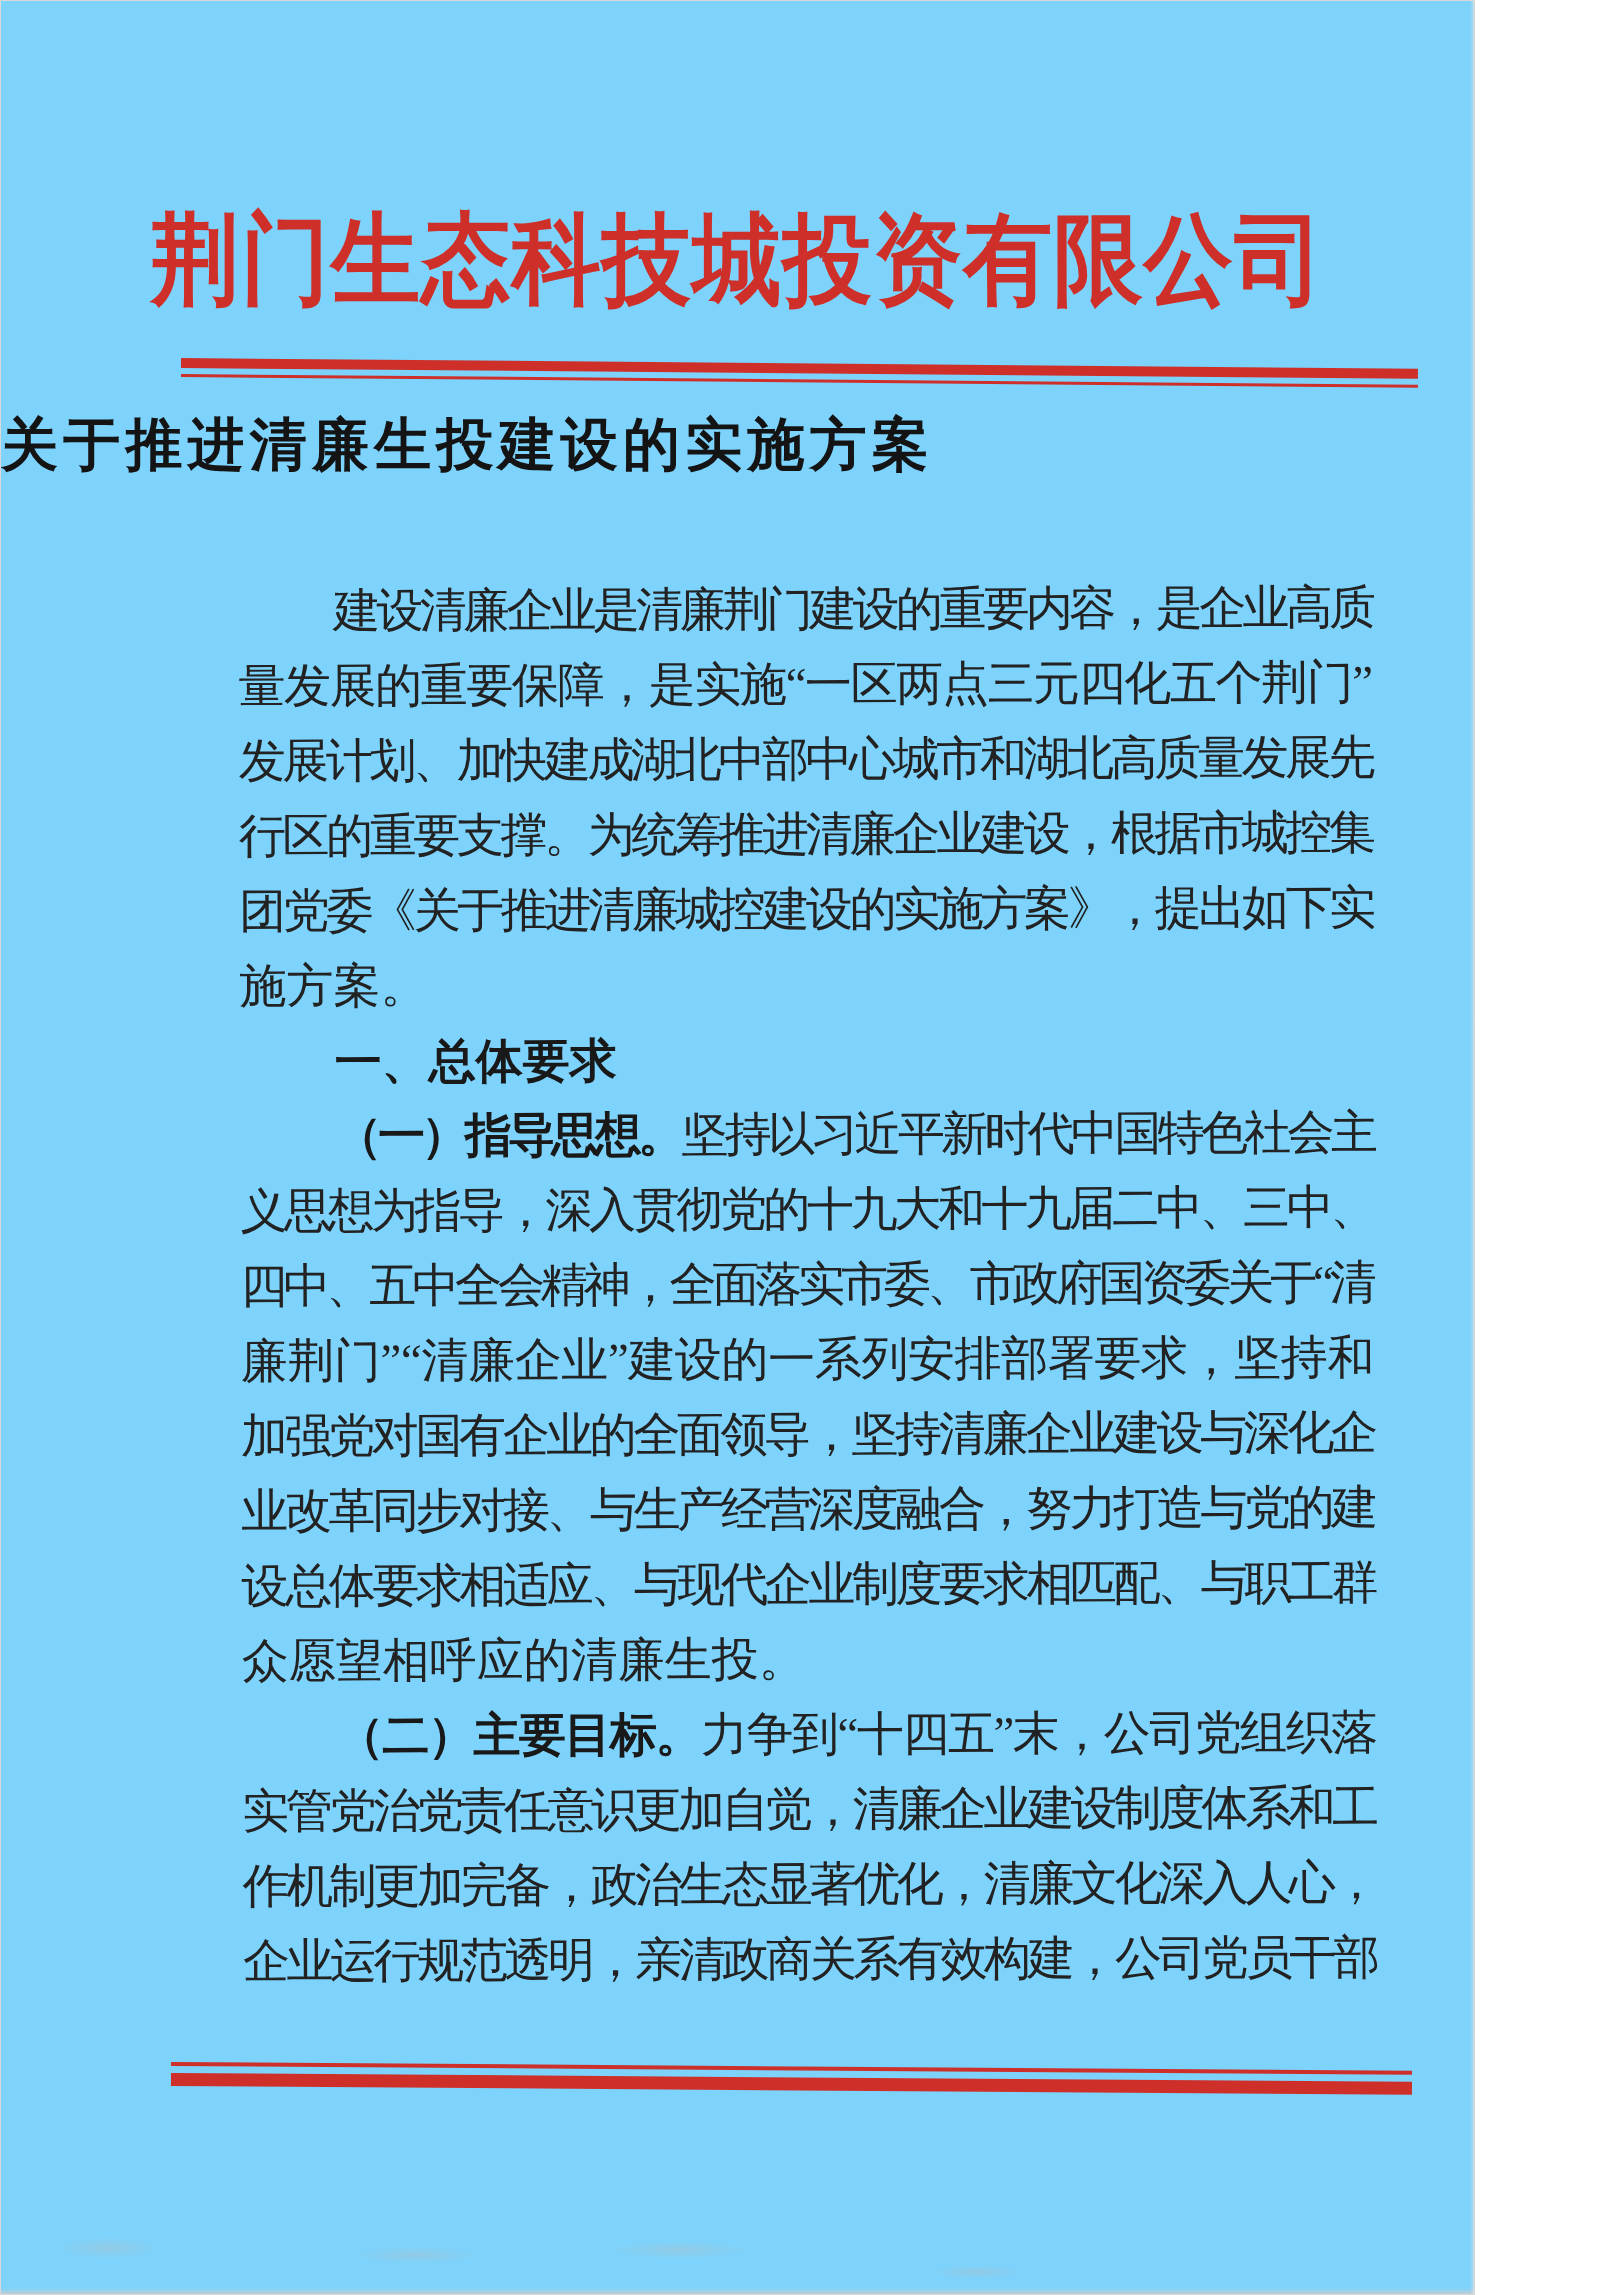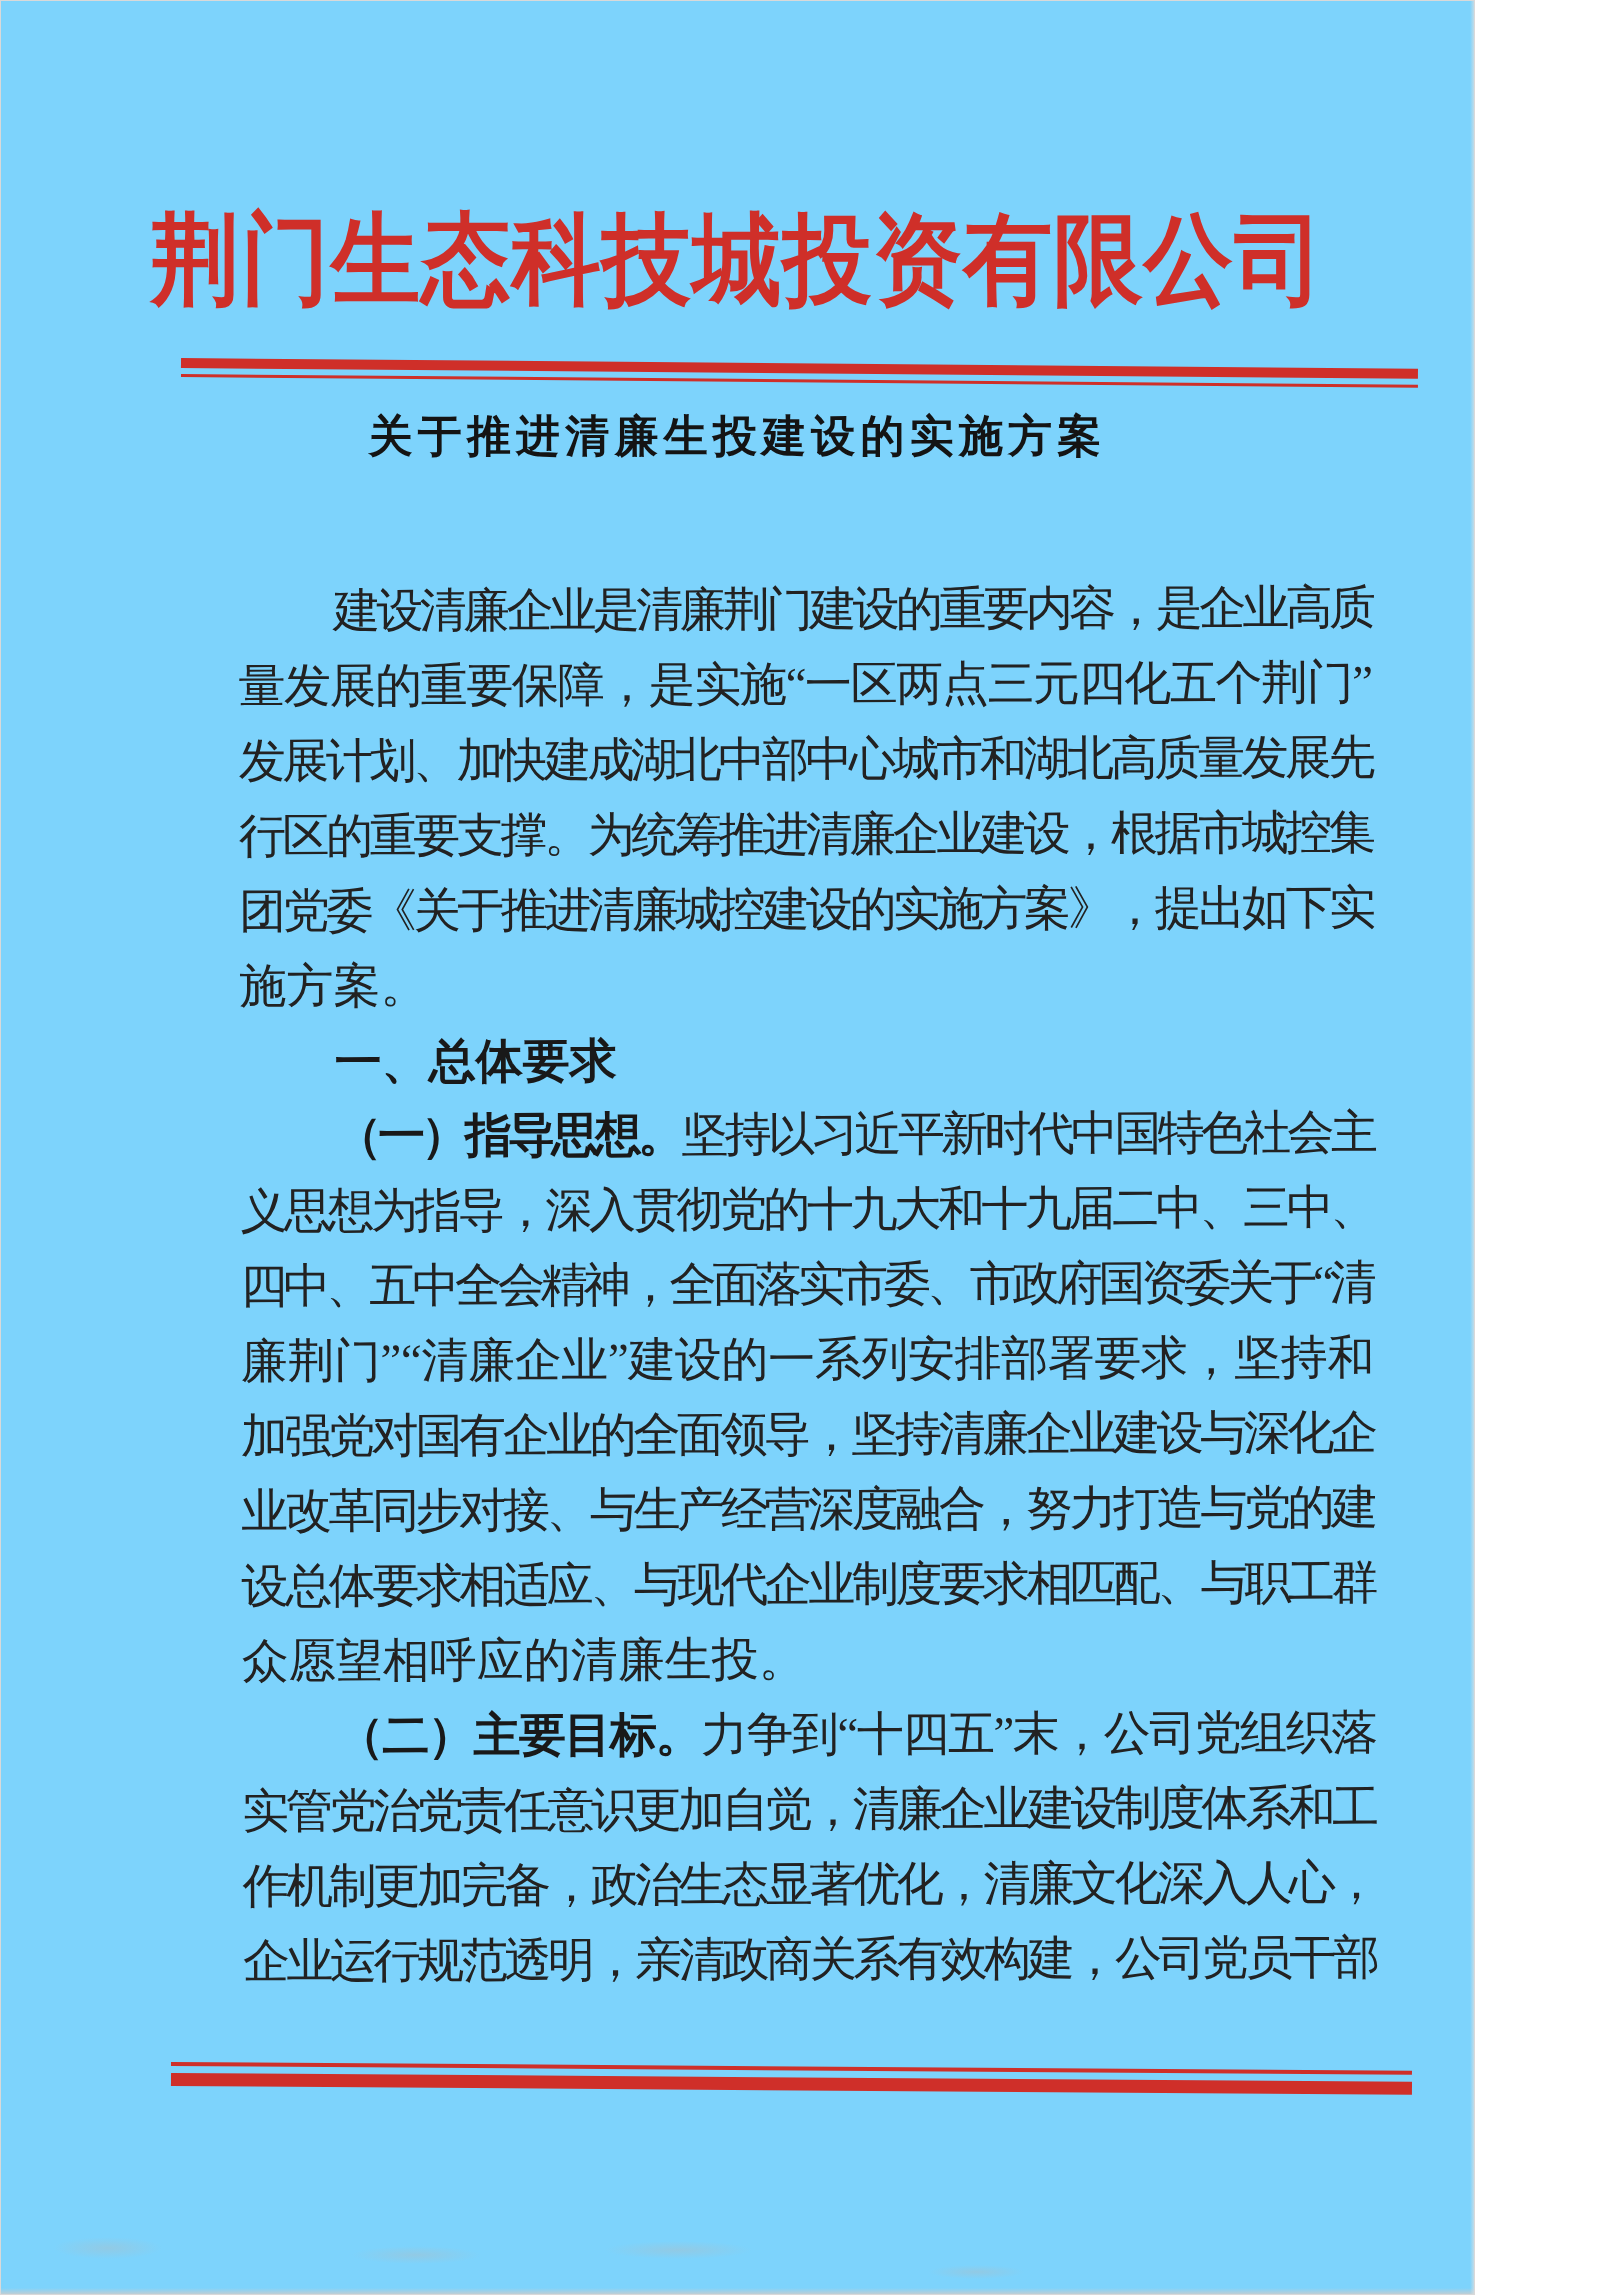--- a/index.html
+++ b/index.html
@@ -28,22 +28,21 @@
   }
   .rule{position:absolute;background:var(--red);}
   .rule.hdr{left:180px;width:1237px;transform:rotate(0.5deg);transform-origin:left center;}
   .rule.hdr.thick{top:357px;height:10.4px;}
   .rule.hdr.thin{top:373px;height:3.2px;}
   .rule.ftr{left:170px;width:1241px;transform:rotate(0.4deg);transform-origin:left center;}
   .rule.ftr.thin{top:2061px;height:3.9px;}
   .rule.ftr.thick{top:2072px;height:13px;}
   .doc-title{
     position:absolute;top:406px;left:0;width:100%;
-    text-align:center;
-    font-size:44px;font-weight:700;
+    font-size:57px;font-weight:700;
     letter-spacing:5.2px;white-space:nowrap;
     color:#141414;
   }
   .body-text{
     position:absolute;left:237px;top:573px;width:1141px;
     font-size:47px;line-height:75px;
     transform:rotate(-0.2deg);
     transform-origin:left top;
   }
   .line{white-space:nowrap;height:75px;}

